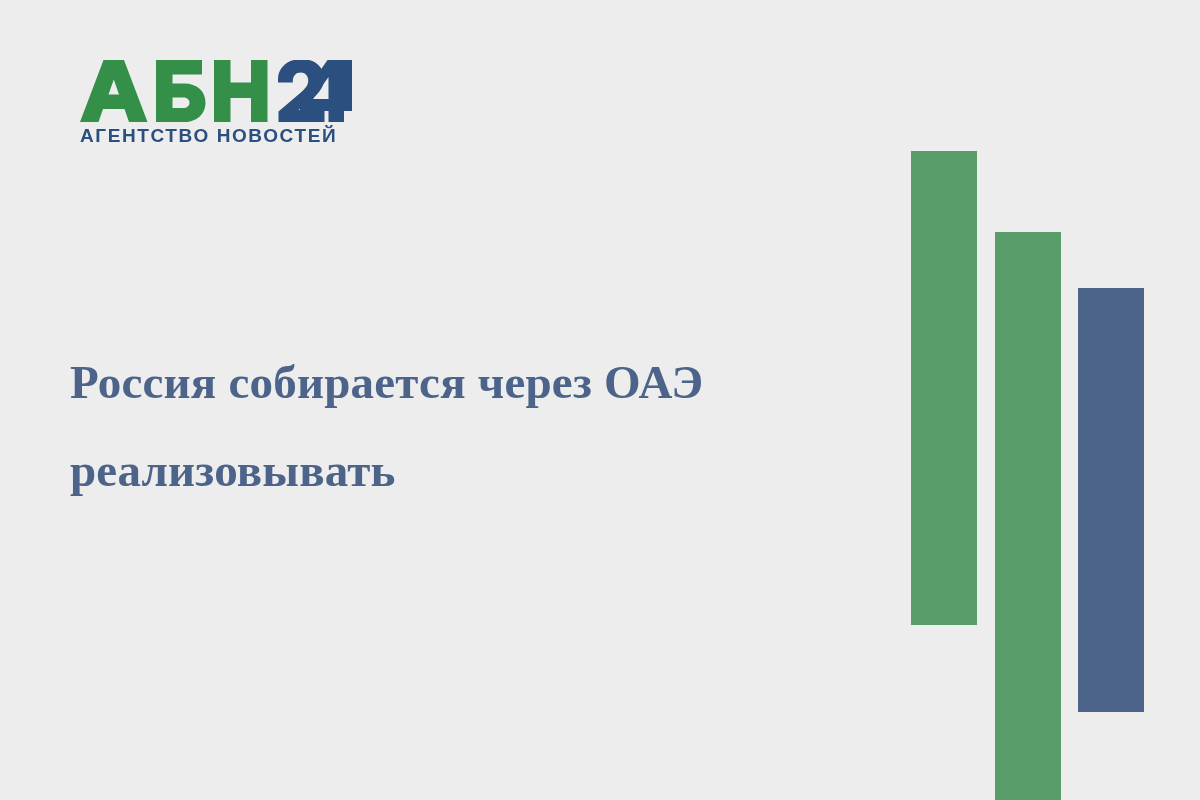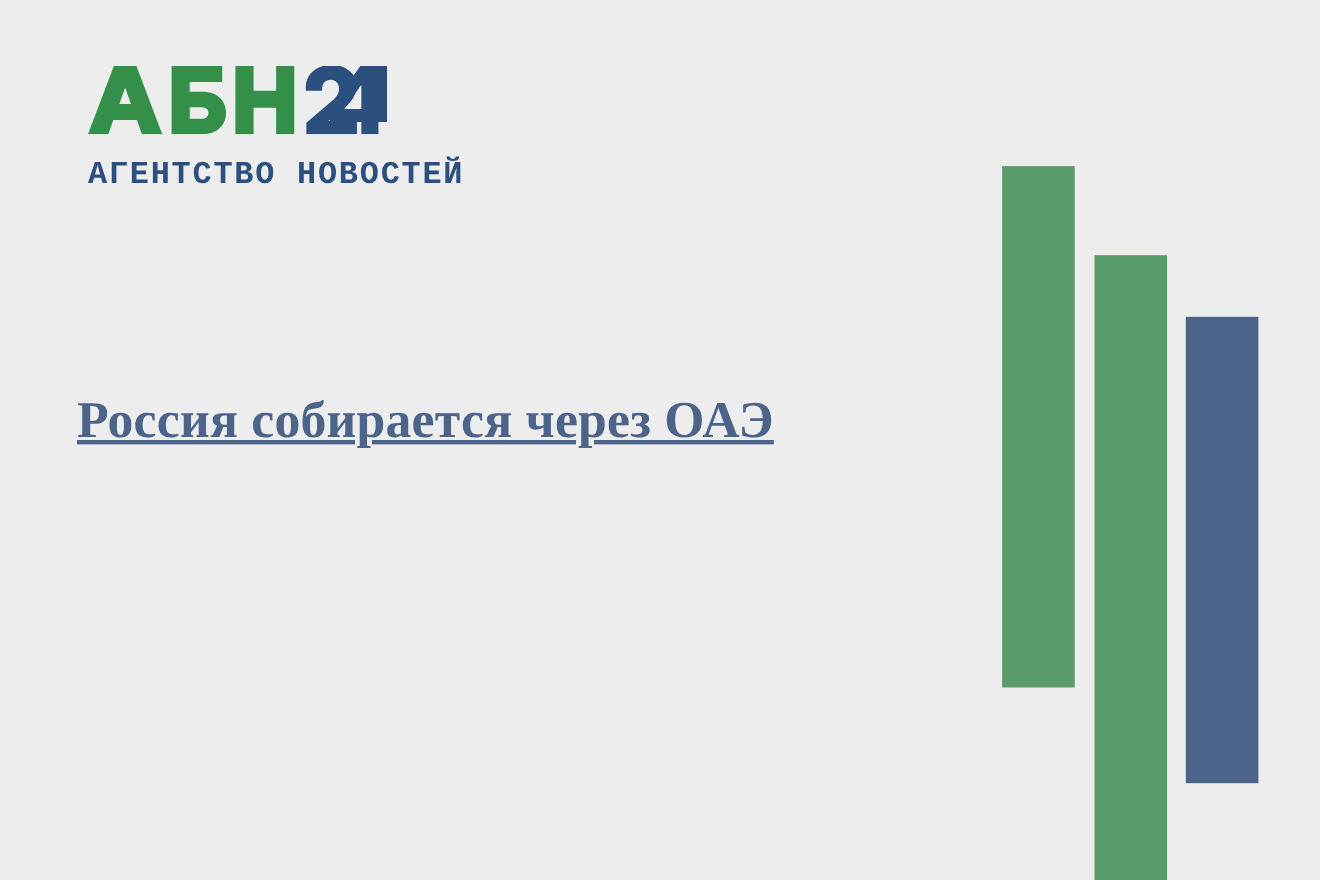--- a/index.html
+++ b/index.html
@@ -43,23 +43,23 @@
     top: 60px;
     width: 290px;
   }
   .logo-mark {
     display: block;
     width: 272px;
     height: 62px;
   }
   .logo-tagline {
     display: block;
-    margin-top: 22px;
-    font-family: Liberation Mono, monospace;
-    font-size: 29px;
+    margin-top: 4px;
+    font-family: Liberation Sans, sans-serif;
+    font-size: 19px;
     font-weight: 700;
     letter-spacing: 1.6px;
     color: #2b4f7e;
     white-space: nowrap;
     line-height: 1;
   }
 
   
   .headline {
     position: absolute;
@@ -69,21 +69,20 @@
     font-family: "Liberation Serif", "DejaVu Serif", serif;
     font-size: 47px;
     font-weight: 700;
     line-height: 88px;
     color: #4c6489;
     letter-spacing: 0.2px;
   }
   .headline-line {
     display: block;
     white-space: nowrap;
-    text-decoration: underline;
   }
 </style>
 </head>
 <body style="background: rgb(237, 237, 237);">
 
 <div id="canvas" style="background: rgb(237, 237, 237);">
 
   <div class="bars">
     <div class="bar bar-1" style="background: rgb(88, 156, 105);"></div>
     <div class="bar bar-2" style="background: rgb(88, 156, 105);"></div>
@@ -114,15 +113,16 @@
 
       <path d="M272 0 L272 39 L272 39 L272 51 L264 51 L264 62 L248.5 62 L248.5 51
                L220 51 L220 39.5 L247.5 0 L264 0 L264 39 L248.5 39 L248.5 17
                L233 39 L248.5 39 L248.5 0 Z" fill="#2b4f7e"></path>
     </svg>
     <span class="logo-tagline" style="color: rgb(43, 79, 126);">АГЕНТСТВО НОВОСТЕЙ</span>
   </div>
 
   <div class="headline" style="color: rgb(76, 100, 137);">
     <span class="headline-line">Россия собирается через ОАЭ</span>
+    <span class="headline-line">реализовывать</span>
   </div>
 
 </div>
 
 </body></html>

